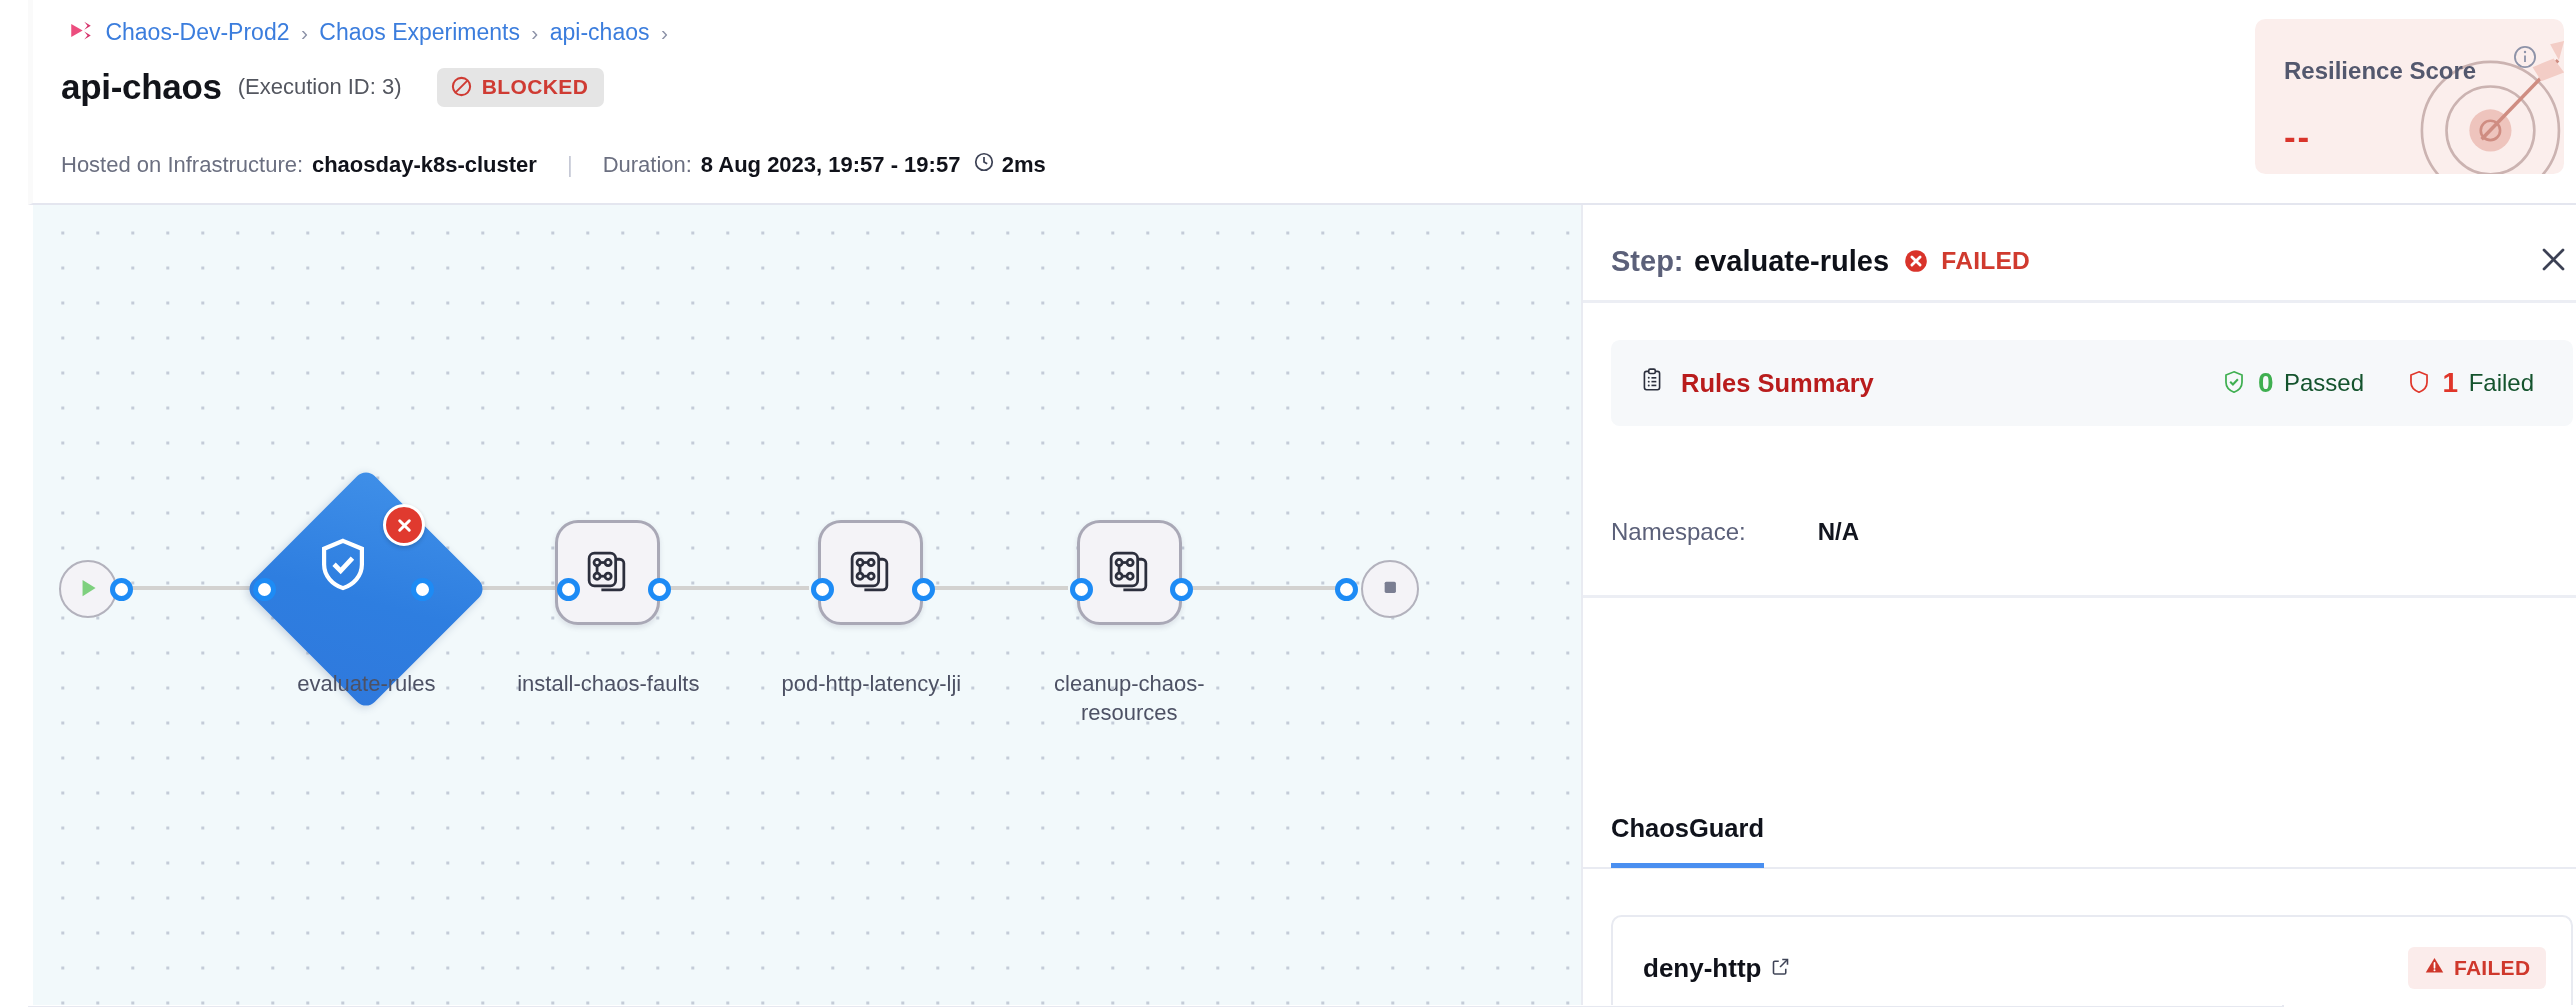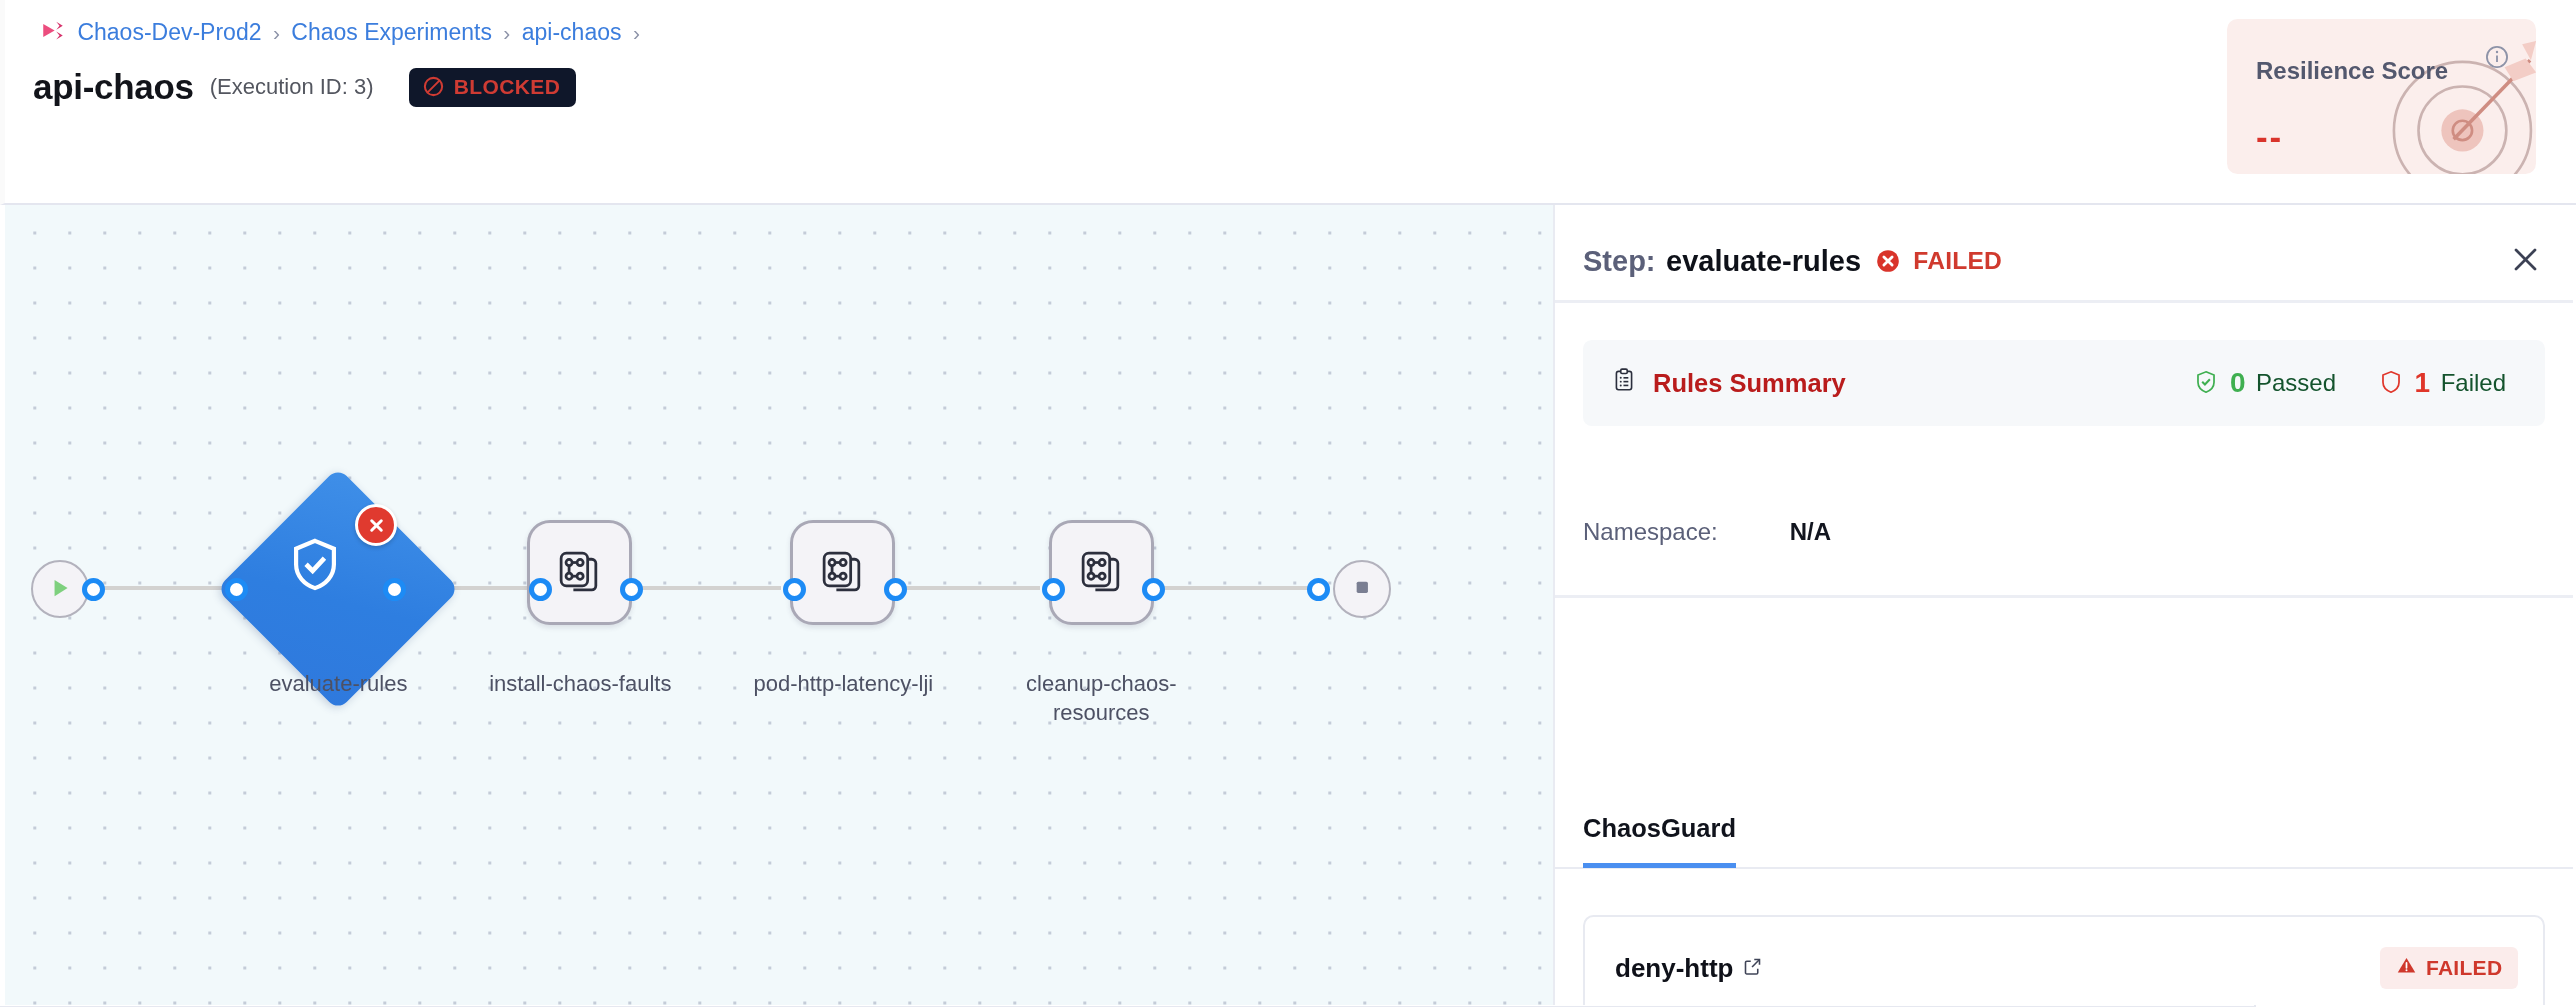--- a/index.html
+++ b/index.html
@@ -8,20 +8,21 @@
     font-family: "Liberation Sans", sans-serif;
     background: #ffffff;
     overflow: hidden;
   }
   .page {
     position: relative;
     width: 2256px; height: 1008px;
     background: #ffffff;
     border-right: 2.6px solid #e6e8f0;
     border-bottom: 2.6px solid #e6e8f0;
+    margin-left: 28px;
   }
 
   
   .header {
     position: absolute; top: 0; left: 0;
     width: 2576px; height: 205px;
     background: #ffffff;
     border-bottom: 2.6px solid #e4e6ef;
     border-left: 5.3px solid #fafafa;
   }
@@ -35,21 +36,21 @@
   .bc-sep { color: #8d93a8; font-size: 21px; }
 
   .title-row {
     position: absolute; top: 67px; left: 28px;
     display: flex; align-items: center; gap: 16px;
   }
   .exp-title { font-size: 35px; font-weight: bold; color: #12141a; letter-spacing: -0.3px; }
   .exec-id { font-size: 22px; color: #53565f; }
   .blocked-badge {
     display: flex; align-items: center; gap: 8.8px;
-    background: #0f172a; color: #cf3b33;
+    background: #e5e5e5; color: #cf3b33;
     border-radius: 7px; padding: 7px 16px 8px 13px;
     font-size: 21px; font-weight: bold; letter-spacing: 0.4px;
     margin-left: 19.3px;
   }
   .blocked-badge svg { display: block; }
 
   .meta-row {
     position: absolute; top: 151px; left: 28px;
     display: flex; align-items: center;
     font-size: 22px; color: #6b6f80;
@@ -225,20 +226,34 @@
         <span>
           <svg width="23" height="23" viewBox="0 0 24 24" fill="none" stroke="#cf3b33" stroke-width="2.1">
             <circle cx="12" cy="12" r="9"></circle>
               <line x1="5.6" y1="18.4" x2="18.4" y2="5.6"></line>
           </svg>
         </span>
         <span>BLOCKED</span>
       </span>
     </div>
 
+    <div class="meta-row">
+      <span>Hosted on Infrastructure:</span>
+      <span class="meta-strong" style="margin-left:8.8px">chaosday-k8s-cluster</span>
+      <span class="meta-divider">|</span>
+      <span>Duration:</span>
+      <span class="meta-strong" style="margin-left:8.8px">8 Aug 2023, 19:57 - 19:57</span>
+      <span class="clock-ico">
+        <svg width="22" height="22" viewBox="0 0 24 24" fill="none" stroke="#3d4255" stroke-width="1.9">
+          <circle cx="12" cy="12" r="9"></circle>
+            <polyline points="12,6.5 12,12 15.5,14"></polyline>
+        </svg>
+      </span>
+      <span class="meta-strong">2ms</span>
+    </div>
 
     <div class="score-card">
       <svg class="target-art" width="202" height="202" viewBox="0 0 230 230">
         <circle cx="128" cy="128" r="78" fill="none" stroke="#cbb3b1" stroke-width="3"></circle>
         <circle cx="128" cy="128" r="50" fill="none" stroke="#cbb3b1" stroke-width="3"></circle>
         <circle cx="128" cy="128" r="24" fill="#eec4bd"></circle>
         <circle cx="128" cy="128" r="11" fill="none" stroke="#cf8d82" stroke-width="3"></circle>
         <line x1="118" y1="138" x2="205" y2="48" stroke="#cf8d82" stroke-width="4"></line>
         <path d="M196 30 L212 26 L206 48 Z" fill="#f3cdc6"></path>
         <path d="M176 56 L200 46 L212 62 L186 72 Z" fill="#f3cdc6"></path>

